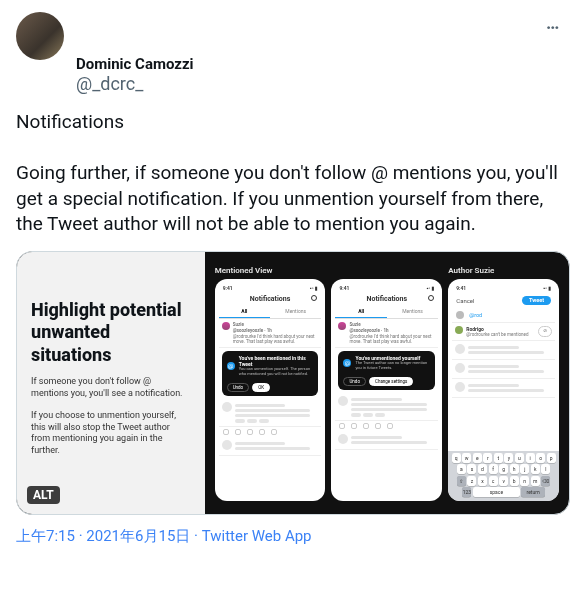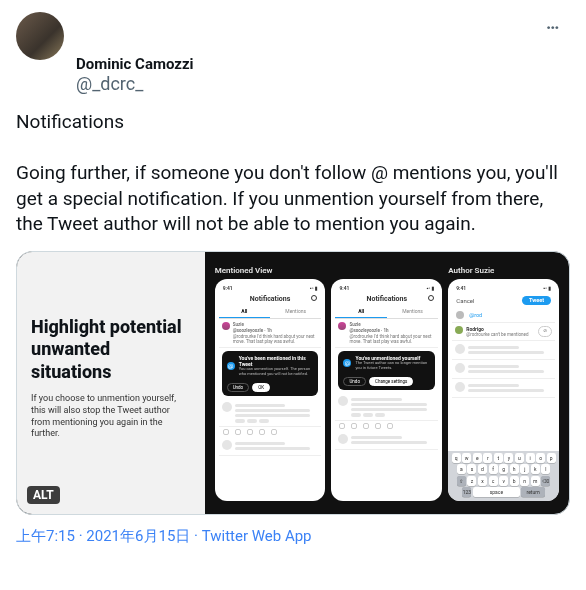--- a/index.html
+++ b/index.html
@@ -82,20 +82,21 @@
     <div class="more">…</div>
   </div>
 
   <div class="body">Notifications
 
 Going further, if someone you don't follow @ mentions you, you'll get a special notification. If you unmention yourself from there, the Tweet author will not be able to mention you again.</div>
 
   <div class="card">
     <div class="promo">
       <h3>Highlight potential unwanted situations</h3>
+      <p>If someone you don't follow @ mentions you, you'll see a notification.</p>
       <p>If you choose to unmention yourself, this will also stop the Tweet author from mentioning you again in the further.</p>
     </div>
     <div class="phones">
 
       <div class="col">
         <div class="col-label">Mentioned View</div>
         <div class="phone">
           <div class="ph-status">
               <span>9:41</span>
               <span>▪▫ ▮</span>

